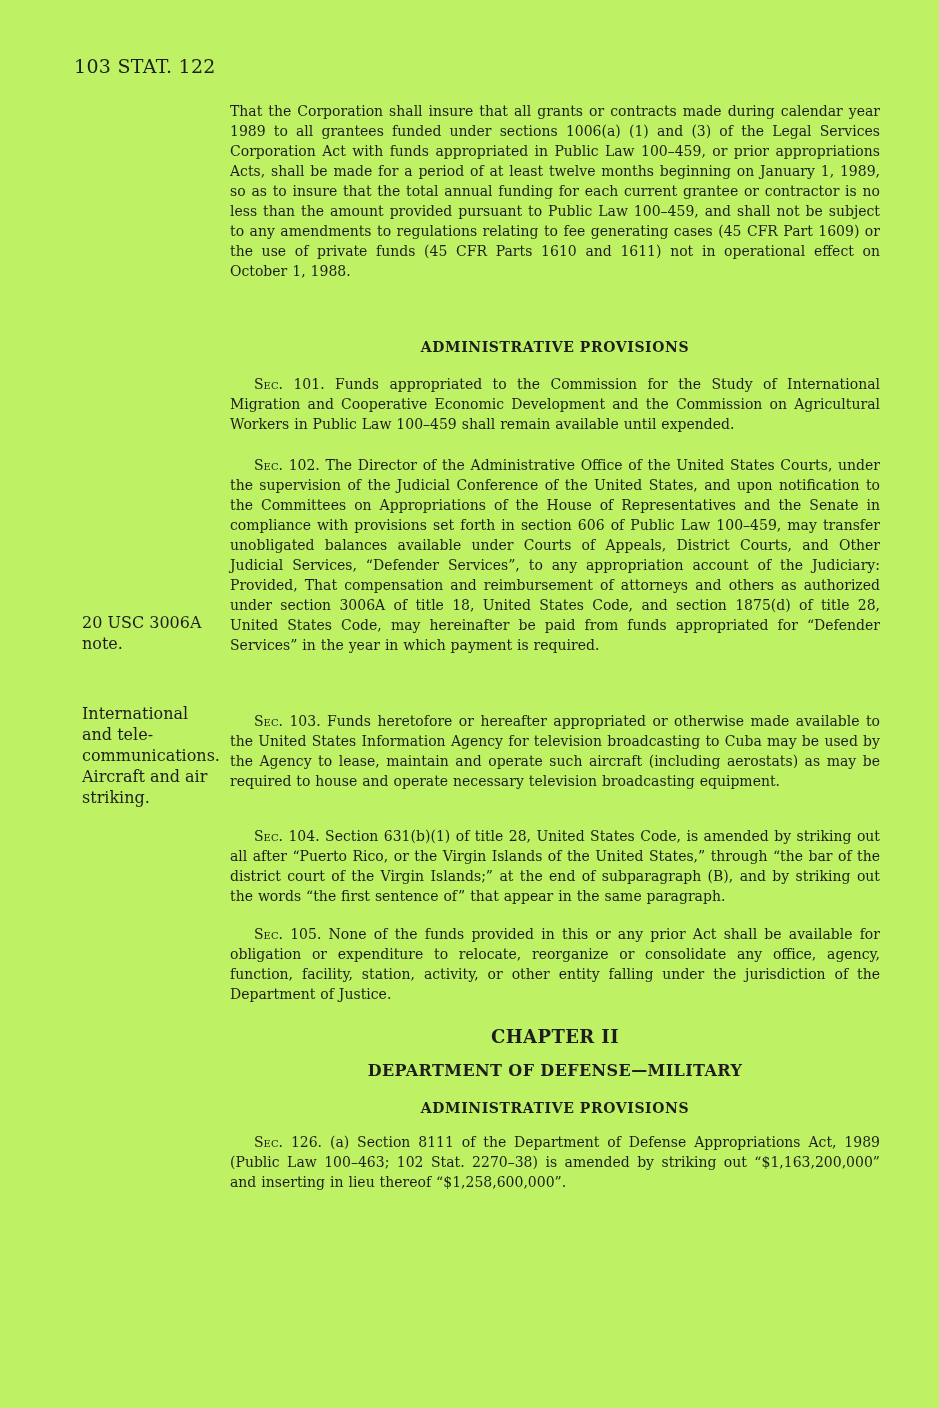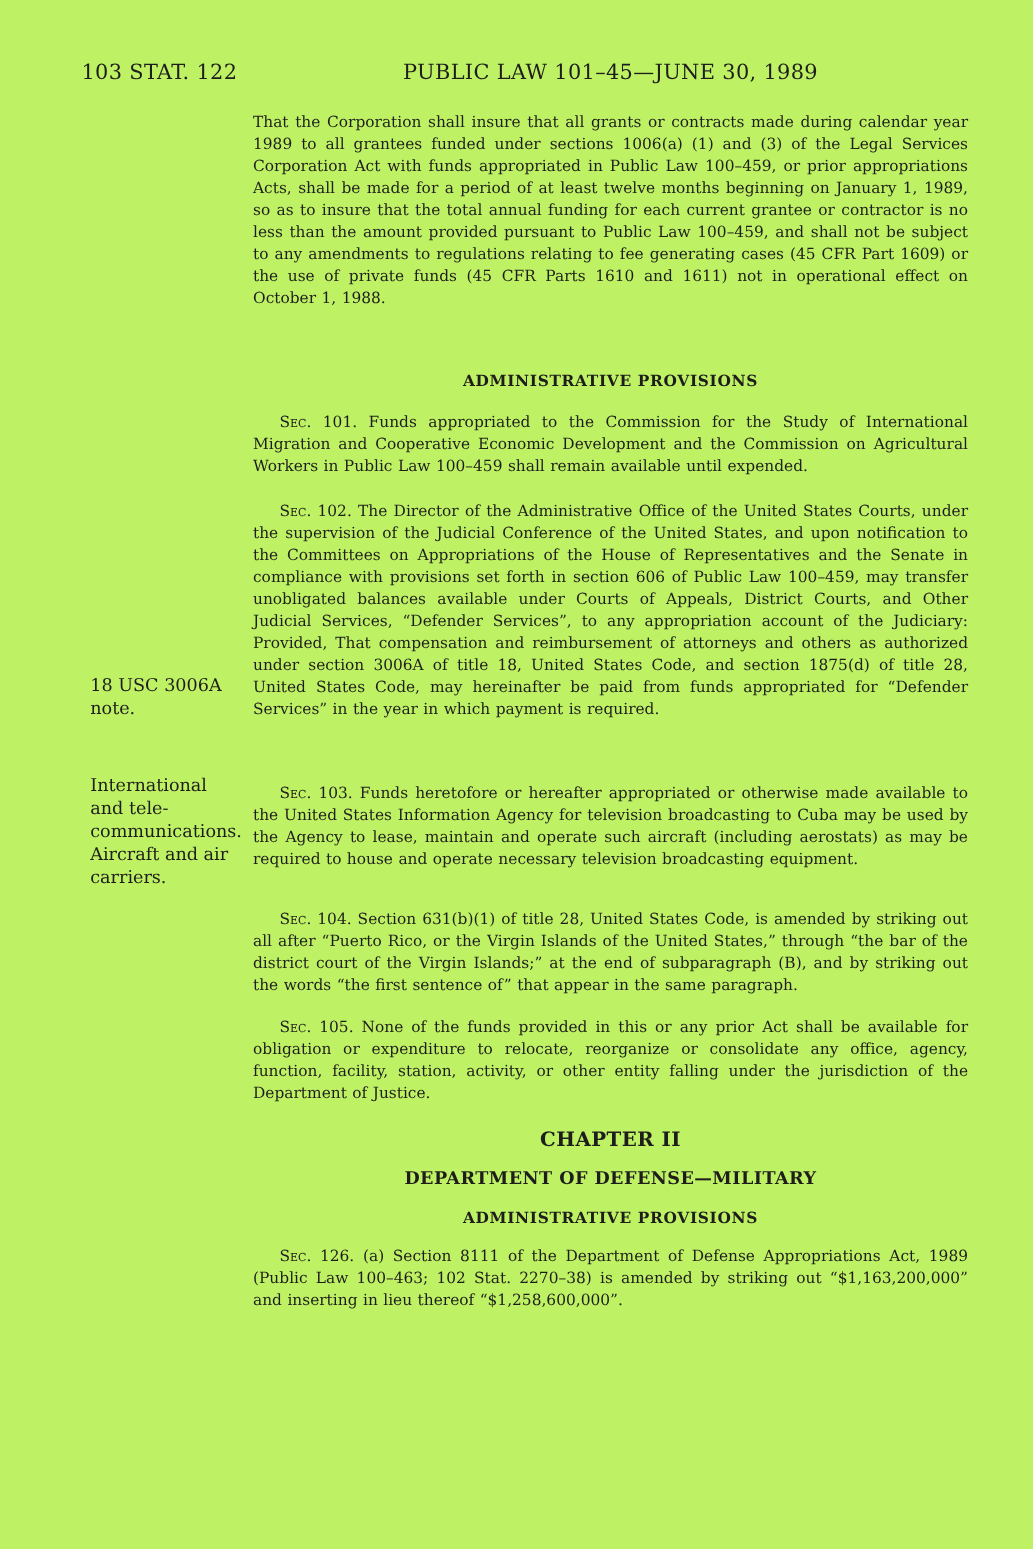--- a/index.html
+++ b/index.html
@@ -89,32 +89,31 @@
     text-align: left;
   }
   .margin-note span { display: block; }
 </style>
 </head>
 <body>
 
 <div class="page">
 
   <div class="stat-num">103 STAT. 122</div>
-  <div class="law-title">PUBLIC LAW 101–45—JUNE 30, 1989</div>
 
   <div class="margin-note" style="top:612px">
-    <span>18 USC 3006A</span>
+    <span>20 USC 3006A</span>
     <span>note.</span>
   </div>
   <div class="margin-note" style="top:703px">
     <span>International</span>
     <span>and tele-</span>
     <span>communications.</span>
     <span>Aircraft and air</span>
-    <span>carriers.</span>
+    <span>striking.</span>
   </div>
 
   <p class="par" style="top:101px">That the Corporation shall insure that all grants or contracts made during calendar year 1989 to all grantees funded under sections 1006(a) (1) and (3) of the Legal Services Corporation Act with funds appropriated in Public Law 100–459, or prior appropriations Acts, shall be made for a period of at least twelve months beginning on January 1, 1989, so as to insure that the total annual funding for each current grantee or contractor is no less than the amount provided pursuant to Public Law 100–459, and shall not be subject to any amendments to regulations relating to fee generating cases (45 CFR Part 1609) or the use of private funds (45 CFR Parts 1610 and 1611) not in operational effect on October 1, 1988.</p>
 
   <h4 class="subhead" style="top:339px">ADMINISTRATIVE PROVISIONS</h4>
 
   <p class="par indent" style="top:374px"><span class="sc">Sec. 101.</span><span> Funds appropriated to the Commission for the Study of International Migration and Cooperative Economic Development and the Commission on Agricultural Workers in Public Law 100–459 shall remain available until expended.</span></p>
 
   <p class="par indent" style="top:455px"><span class="sc">Sec. 102.</span><span> The Director of the Administrative Office of the United States Courts, under the supervision of the Judicial Conference of the United States, and upon notification to the Committees on Appropriations of the House of Representatives and the Senate in compliance with provisions set forth in section 606 of Public Law 100–459, may transfer unobligated balances available under Courts of Appeals, District Courts, and Other Judicial Services, “Defender Services”, to any appropriation account of the Judiciary: </span><span class="it">Provided,</span><span> That compensation and reimbursement of attorneys and others as authorized under section 3006A of title 18, United States Code, and section 1875(d) of title 28, United States Code, may hereinafter be paid from funds appropriated for “Defender Services” in the year in which payment is required.</span></p>
 

